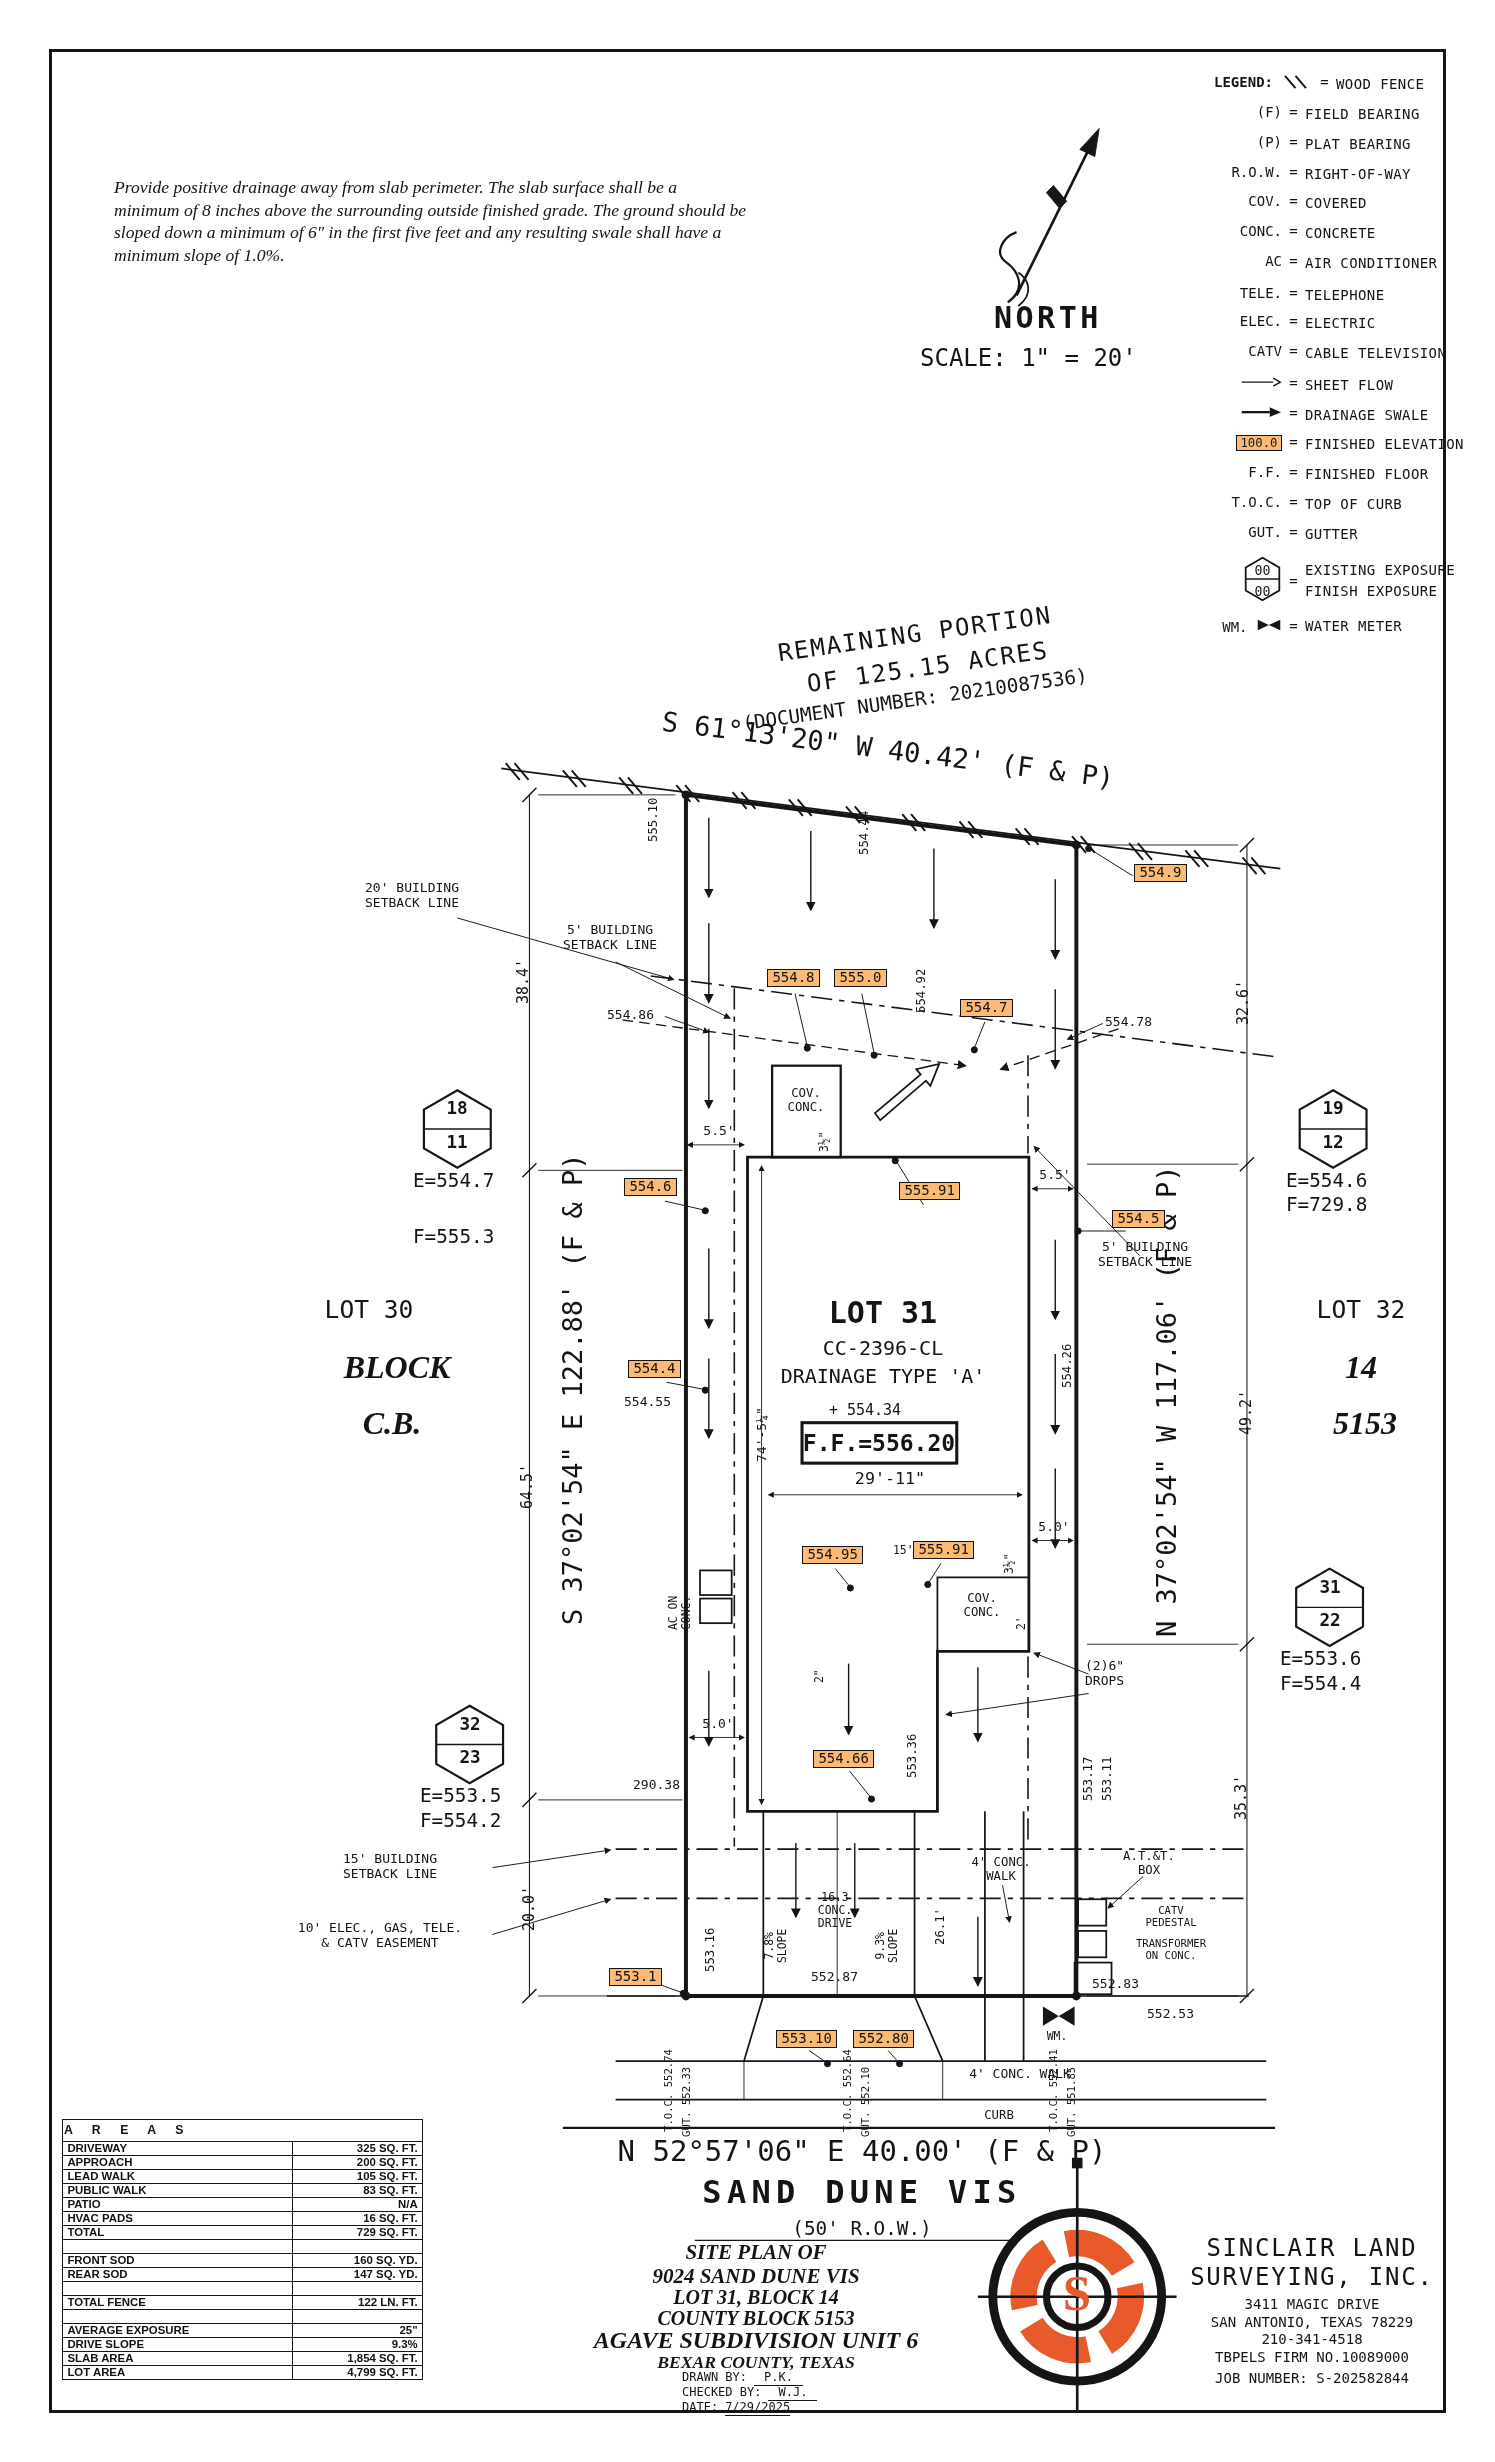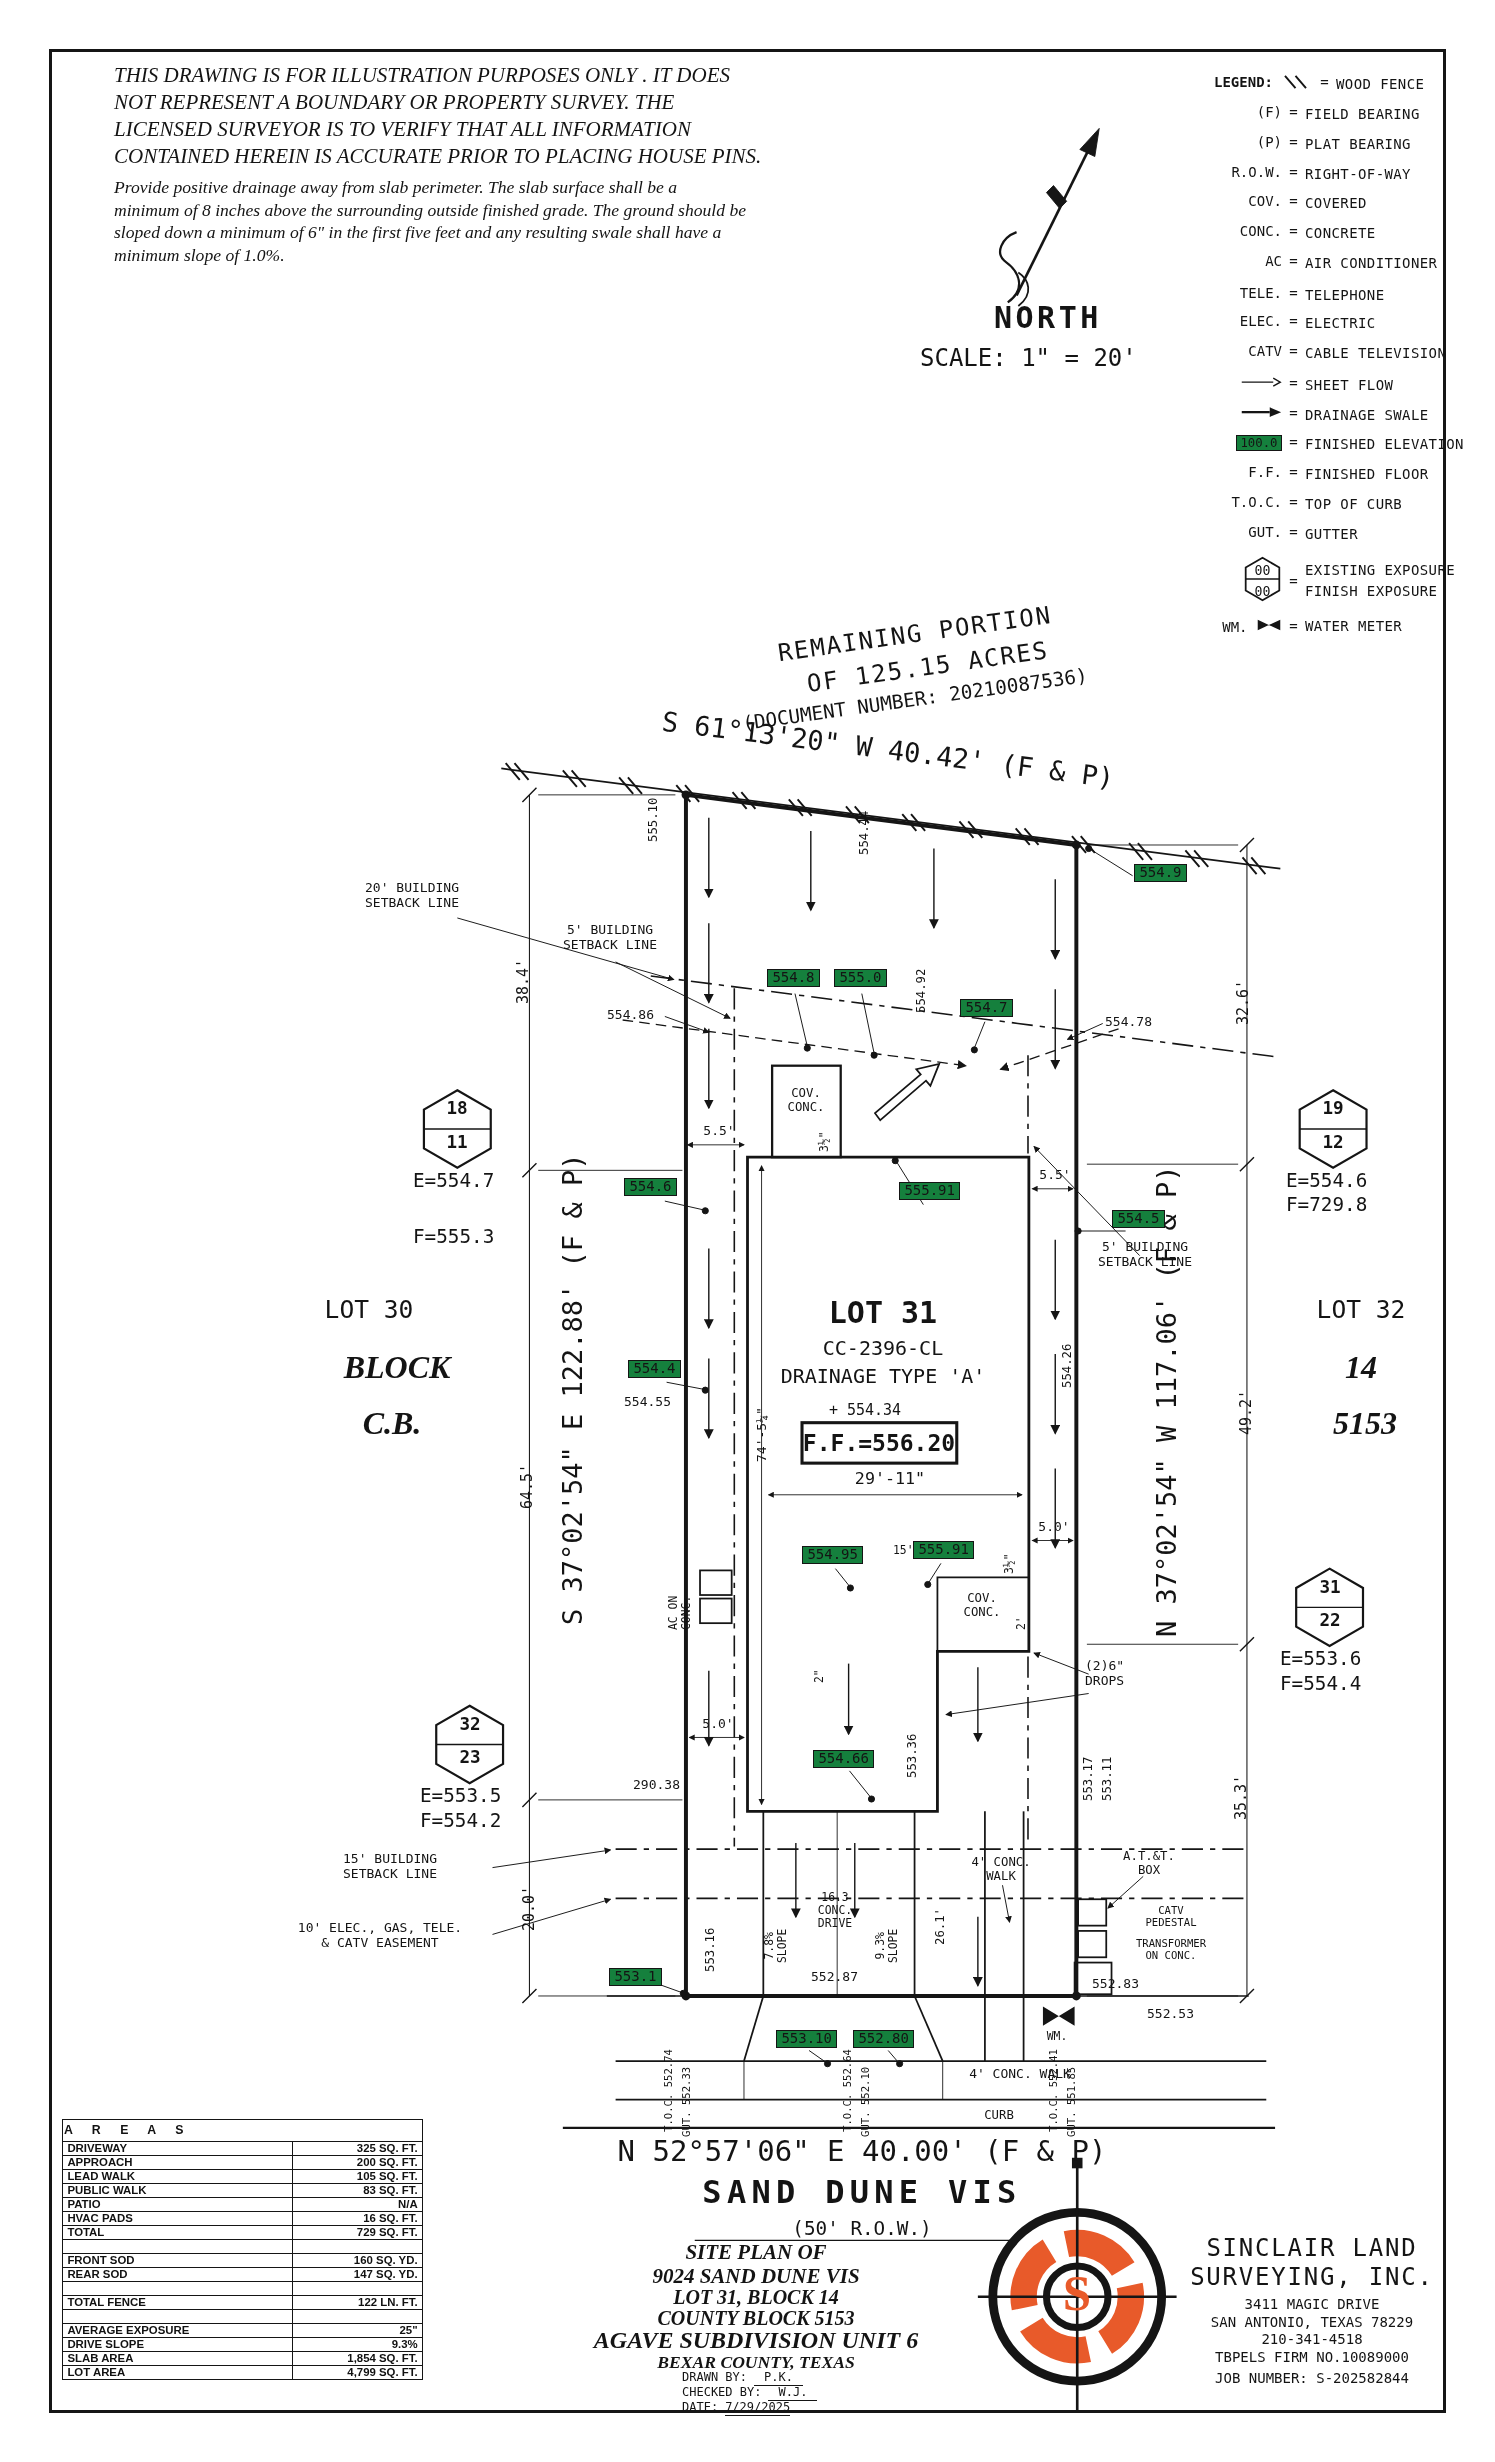--- a/index.html
+++ b/index.html
@@ -8,21 +8,21 @@
   .frame{position:absolute;left:49px;top:49px;right:49px;bottom:49px;border:3.5px solid #151515}
   .lw{position:absolute;left:0;top:0;width:1495px;height:2462px}
   .L{position:absolute;white-space:pre;line-height:1.13;color:#141414}
   .c{transform:translateX(-50%)}
   .tac{text-align:center}
   .v{transform:rotate(-90deg);transform-origin:left top}
   .tilt{transform:translateX(-50%) rotate(-8deg)}
   .bn{transform:translateX(-50%) rotate(7.2deg)}
   .b{font-weight:bold}
   .ser{font-family:"Liberation Serif",serif;font-style:italic;font-weight:bold}
-  .box{border:1.8px solid #151515;background:#15803d;padding:0 4.4px}
+  .box{border:1.8px solid #151515;background:#fdba74;padding:0 4.4px}
   .disc{position:absolute;font-family:"Liberation Serif",serif;font-style:italic;white-space:pre;line-height:1.28}
   .lrow{position:absolute;left:1175px;width:266px;display:flex;align-items:flex-start;font-size:14px}
   .lsym{flex:0 0 107px;text-align:right}
   .leq{flex:0 0 23px;text-align:center}
   .ldes{flex:1;letter-spacing:0.4px;white-space:pre;line-height:1.45}
   .areas{position:absolute;left:62px;top:2119px;width:361px;border-collapse:collapse;
          font-family:"Liberation Sans",sans-serif;font-size:11.4px;font-weight:700;color:#111}
   .areas th{border:1.8px solid #151515;height:18.5px;letter-spacing:8px;font-size:12.3px;text-align:left}
   .areas td{border:1.3px solid #151515;height:13px;padding:0 4.4px}
   .areas td.val{width:120px;text-align:right}
@@ -229,24 +229,20 @@
     <g>
       <circle cx="1225" cy="2612" r="96" fill="#fff" stroke="#151515" stroke-width="10"></circle>
       <circle cx="1225" cy="2612" r="61" fill="none" stroke="#e85a2a" stroke-width="30" stroke-dasharray="75 20.8" transform="rotate(-12 1225 2612)"></circle>
       <circle cx="1225" cy="2612" r="35" fill="#fff" stroke="#151515" stroke-width="8"></circle>
       <line x1="1225" y1="2462" x2="1225" y2="2742" stroke="#151515" stroke-width="3"></line>
       <line x1="1112" y1="2612" x2="1338" y2="2612" stroke="#151515" stroke-width="3"></line>
       <rect x="1219" y="2454" width="12" height="12" fill="#151515"></rect>
     </g>
   </svg>
 
-  <div class="disc" style="left:114px;top:62px;font-size:21px">THIS DRAWING IS FOR ILLUSTRATION PURPOSES ONLY . IT DOES
-NOT REPRESENT A BOUNDARY OR PROPERTY SURVEY. THE
-LICENSED SURVEYOR IS TO VERIFY THAT ALL INFORMATION
-CONTAINED HEREIN IS ACCURATE PRIOR TO PLACING HOUSE PINS.</div>
   <div class="disc" style="left:114px;top:176px;font-size:17.6px">Provide positive drainage away from slab perimeter. The slab surface shall be a
 minimum of 8 inches above the surrounding outside finished grade. The ground should be
 sloped down a minimum of 6" in the first five feet and any resulting swale shall have a
 minimum slope of 1.0%.</div>
 
   <div class="L b" style="left:994px;top:301px;font-size:30px;letter-spacing:3.5px">NORTH</div>
   <div class="L" style="left:920px;top:345px;font-size:24px">SCALE: 1" = 20'</div>
 
   <div>
     <div class="lrow" style="top:74px">

